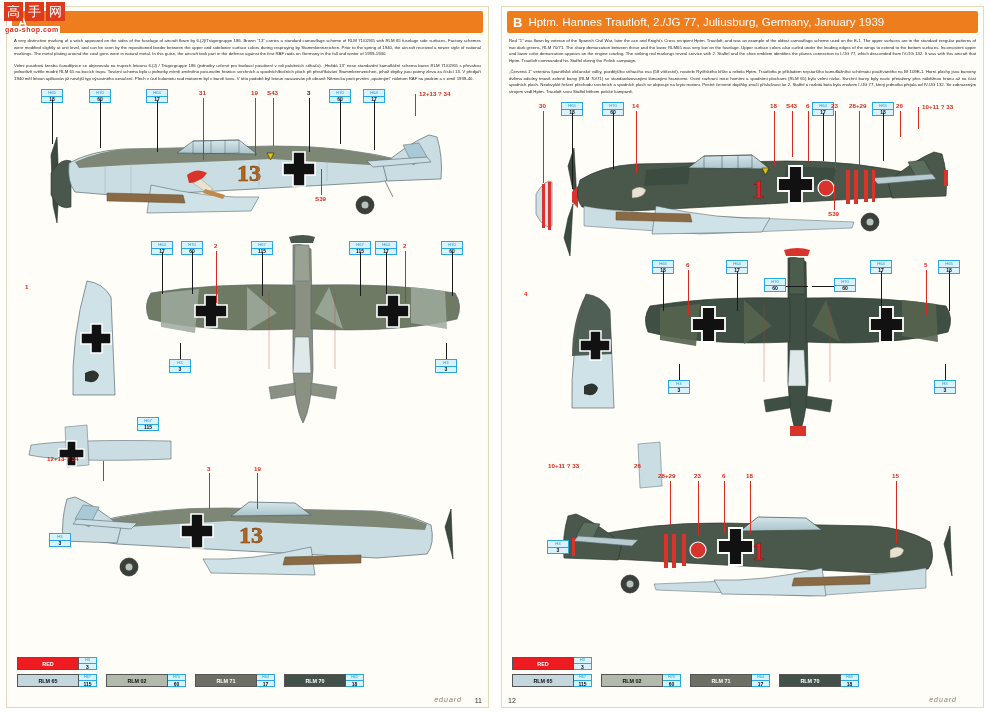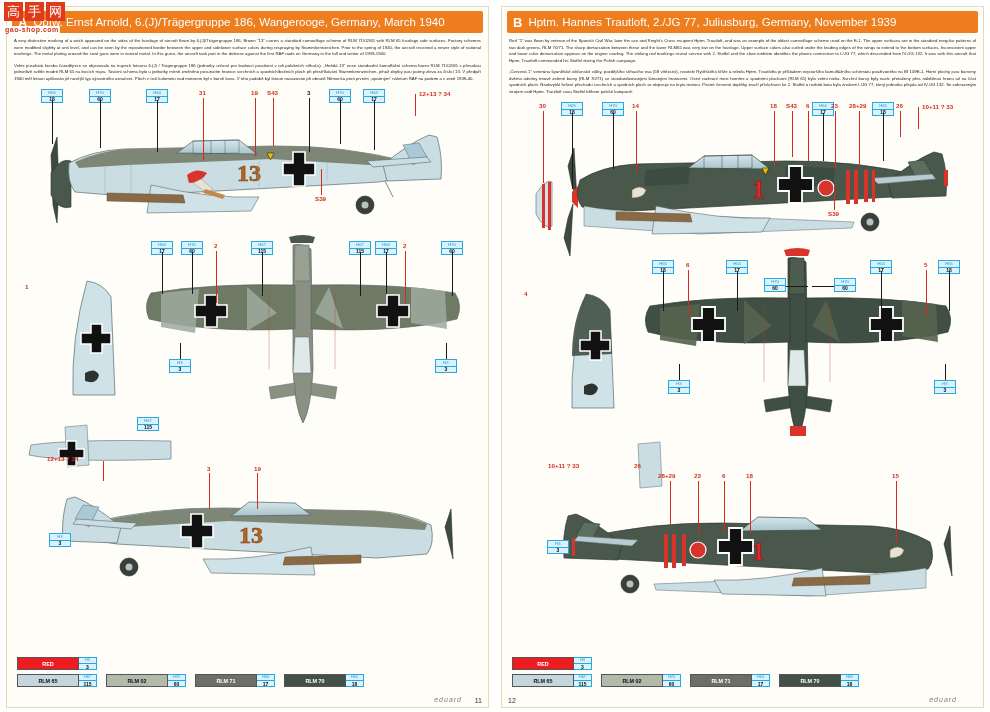--- a/index.html
+++ b/index.html
@@ -61,21 +61,20 @@
 </head>
 <body>
 
 <div class="sheet">
 
   <div class="panel">
     <div class="panel-inner">
 
       <div class="hdr">
         <span class="ltr">A</span>
-        <span class="ttl">Obfw. Ernst Arnold, 6.(J)/Trägergruppe 186, Wangerooge, Germany, March 1940</span>
       </div>
 
       <div class="txtblk">
         <p class="para">A very distinctive marking of a witch appeared on the sides of the fuselage of aircraft flown by 6.(J)/Trägergruppe 186. Brown "13" carries a standard camouflage scheme of RLM 71/02/65 with RLM 65 fuselage side surfaces. Factory schemes were modified slightly at unit level, and can be seen by the repositioned border between the upper and sidelower surface colors during respraying by Stammkennzeichen. Prior to the spring of 1940, the aircraft received a newer style of national markings. The metal plating around the cowl guns were in natural metal. In this guise, the aircraft took part in the defense against the first RAF raids on Germany in the fall and winter of 1939-1940.</p>
         <p class="para cz">Velmi působivá kresba čarodějnice se objevovala na trupech letounů 6.(J) / Trägergruppe 186 (jednotky určené pro budoucí působení v roli palubních stíhačů). „Hnědá 13" nese standardní kamuflážní schema barev RLM 71/02/65 s převahou jednotlivě světle modré RLM 65 na bocích trupu. Tovární schema bylo u jednotky mírně změněno posunutím hranice svrchních a spodních/bočních ploch při přestříkávání Stammkennzeichen, jehož zbytky jsou patrny zleva za číslicí 13. V předjaří 1940 měl letoun aplikován již novější typ výsostného označení. Plech v ústí kulometů nad motorem byl v barvě kovu. V této podobě byl letoun nasazován při obraně Německa proti prvním „opatrným" náletům RAF na podzim a v zimě 1939-40.</p>
       </div>
 
       <div class="art">
         <svg width="483" height="545" viewBox="0 0 483 545">
           <defs>
@@ -359,21 +358,21 @@
       </div>
       <div class="dom">gao-shop.com</div>
     </div>
   </div>
 
   <div class="panel">
     <div class="panel-inner">
 
       <div class="hdr">
         <span class="ltr">B</span>
-        <span class="ttl">Hptm. Hannes Trautloft, 2./JG 77, Juliusburg, Germany, November 1939</span>
+        <span class="ttl">Hptm. Hannes Trautloft, 2./JG 77, Juliusburg, Germany, January 1939</span>
       </div>
 
       <div class="txtblk">
         <p class="para">Red "1" was flown by veteran of the Spanish Civil War, later the ace and Knight's Cross recipient Hptm. Trautloft, and was an example of the oldest camouflage scheme used on the E-1. The upper surfaces are in the standard irregular patterns of two dark greens, RLM 70/71. The sharp demarcation between these and the lower RLM65 was very low on the fuselage. Upper surface colors also curled under the leading edges of the wings to extend to the bottom surfaces. Inconsistent upper and lower color demarcation appears on the engine cowling. The striking red markings reveal service with 2. Staffel and the shoe emblem identifies the planes connection to I./JG 77, which descended from IV./JG 132. It was with this aircraft that Hptm. Trautloft commanded his Staffel during the Polish campaign.</p>
         <p class="para cz">„Červená 1" veterána španělské občanské války, pozdějšího stíhacího esa (58 vítězství), nositele Rytířského kříže a rebela Hptm. Trautlofta je příkladem nejstaršího kamuflážního schématu používaného na Bf 109E-1. Horní plochy jsou barveny dvěma odstíny tmavě zelené barvy (RLM 70/71) se standardizovanými lámanými hranicemi. Ostré rozhraní mezi horními a spodními plochami (RLM 65) bylo velmi nízko. Svrchní barvy byly navíc přetaženy přes náběžnou hranu až na část spodních ploch. Neobvyklé řešení přechodu svrchních a spodních ploch se objevuje na krytu motoru. Pestré červené doplňky značí příslušnost ke 2. Staffel a rozbitá bota byla znakem I./JG 77, který jednotka přejala od IV./JG 132. Se zobrazeným strojem vedl Hptm. Trautloft svou Staffel během polské kampaně.</p>
       </div>
 
       <div class="art">
         <svg width="483" height="545" viewBox="0 0 483 545">
           <defs>

